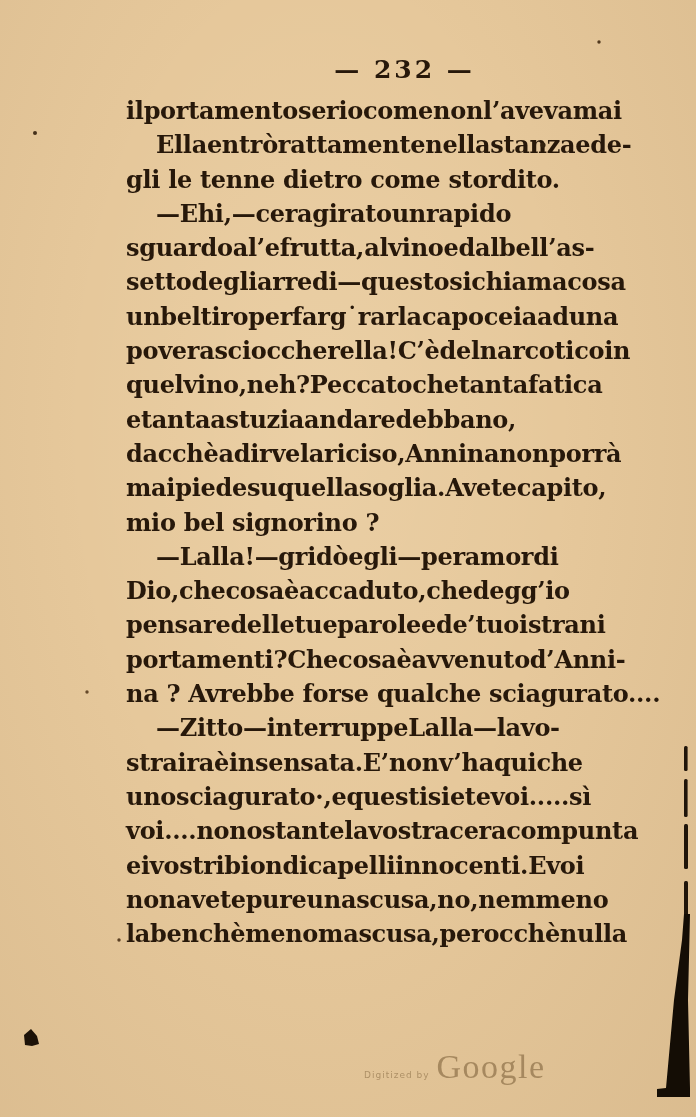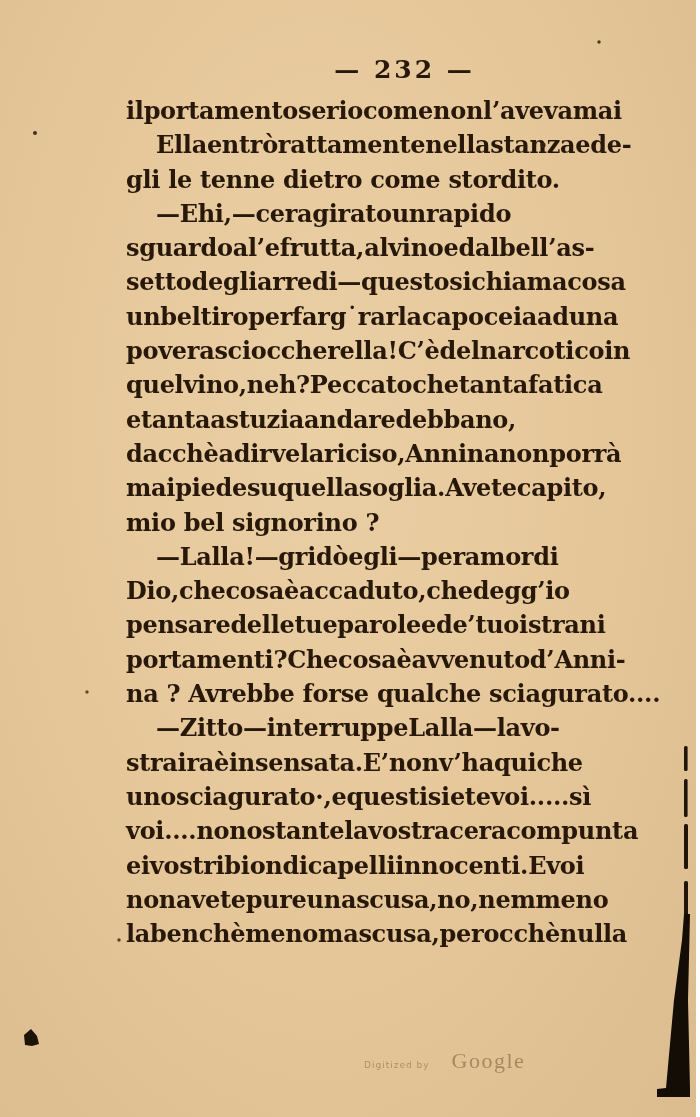--- a/index.html
+++ b/index.html
@@ -45,33 +45,33 @@
   .line.justify{
     display:flex;
     justify-content:flex-start;
     white-space:normal;
   }
   .line.justify span{white-space:pre;}
   .line.indent{padding-left:30px;}
   .watermark{
     position:absolute;
     left:364px;top:1048px;
-    display:flex;align-items:baseline;gap:22px;
+    display:flex;align-items:baseline;gap:7px;
     pointer-events:none;
   }
   .watermark .prefix{
     font-family:"DejaVu Sans","Liberation Sans",sans-serif;
     font-size:9px;
     letter-spacing:1px;
     color:var(--watermark);
     opacity:0.75;
   }
   .watermark .brand{
     font-family:"Liberation Serif","DejaVu Serif",serif;
-    font-size:22px;
+    font-size:34px;
     letter-spacing:1.5px;
     color:var(--watermark);
     opacity:0.85;
   }
   .artifacts{
     position:absolute;inset:0;
     pointer-events:none;
   }
 </style>
 </head>

